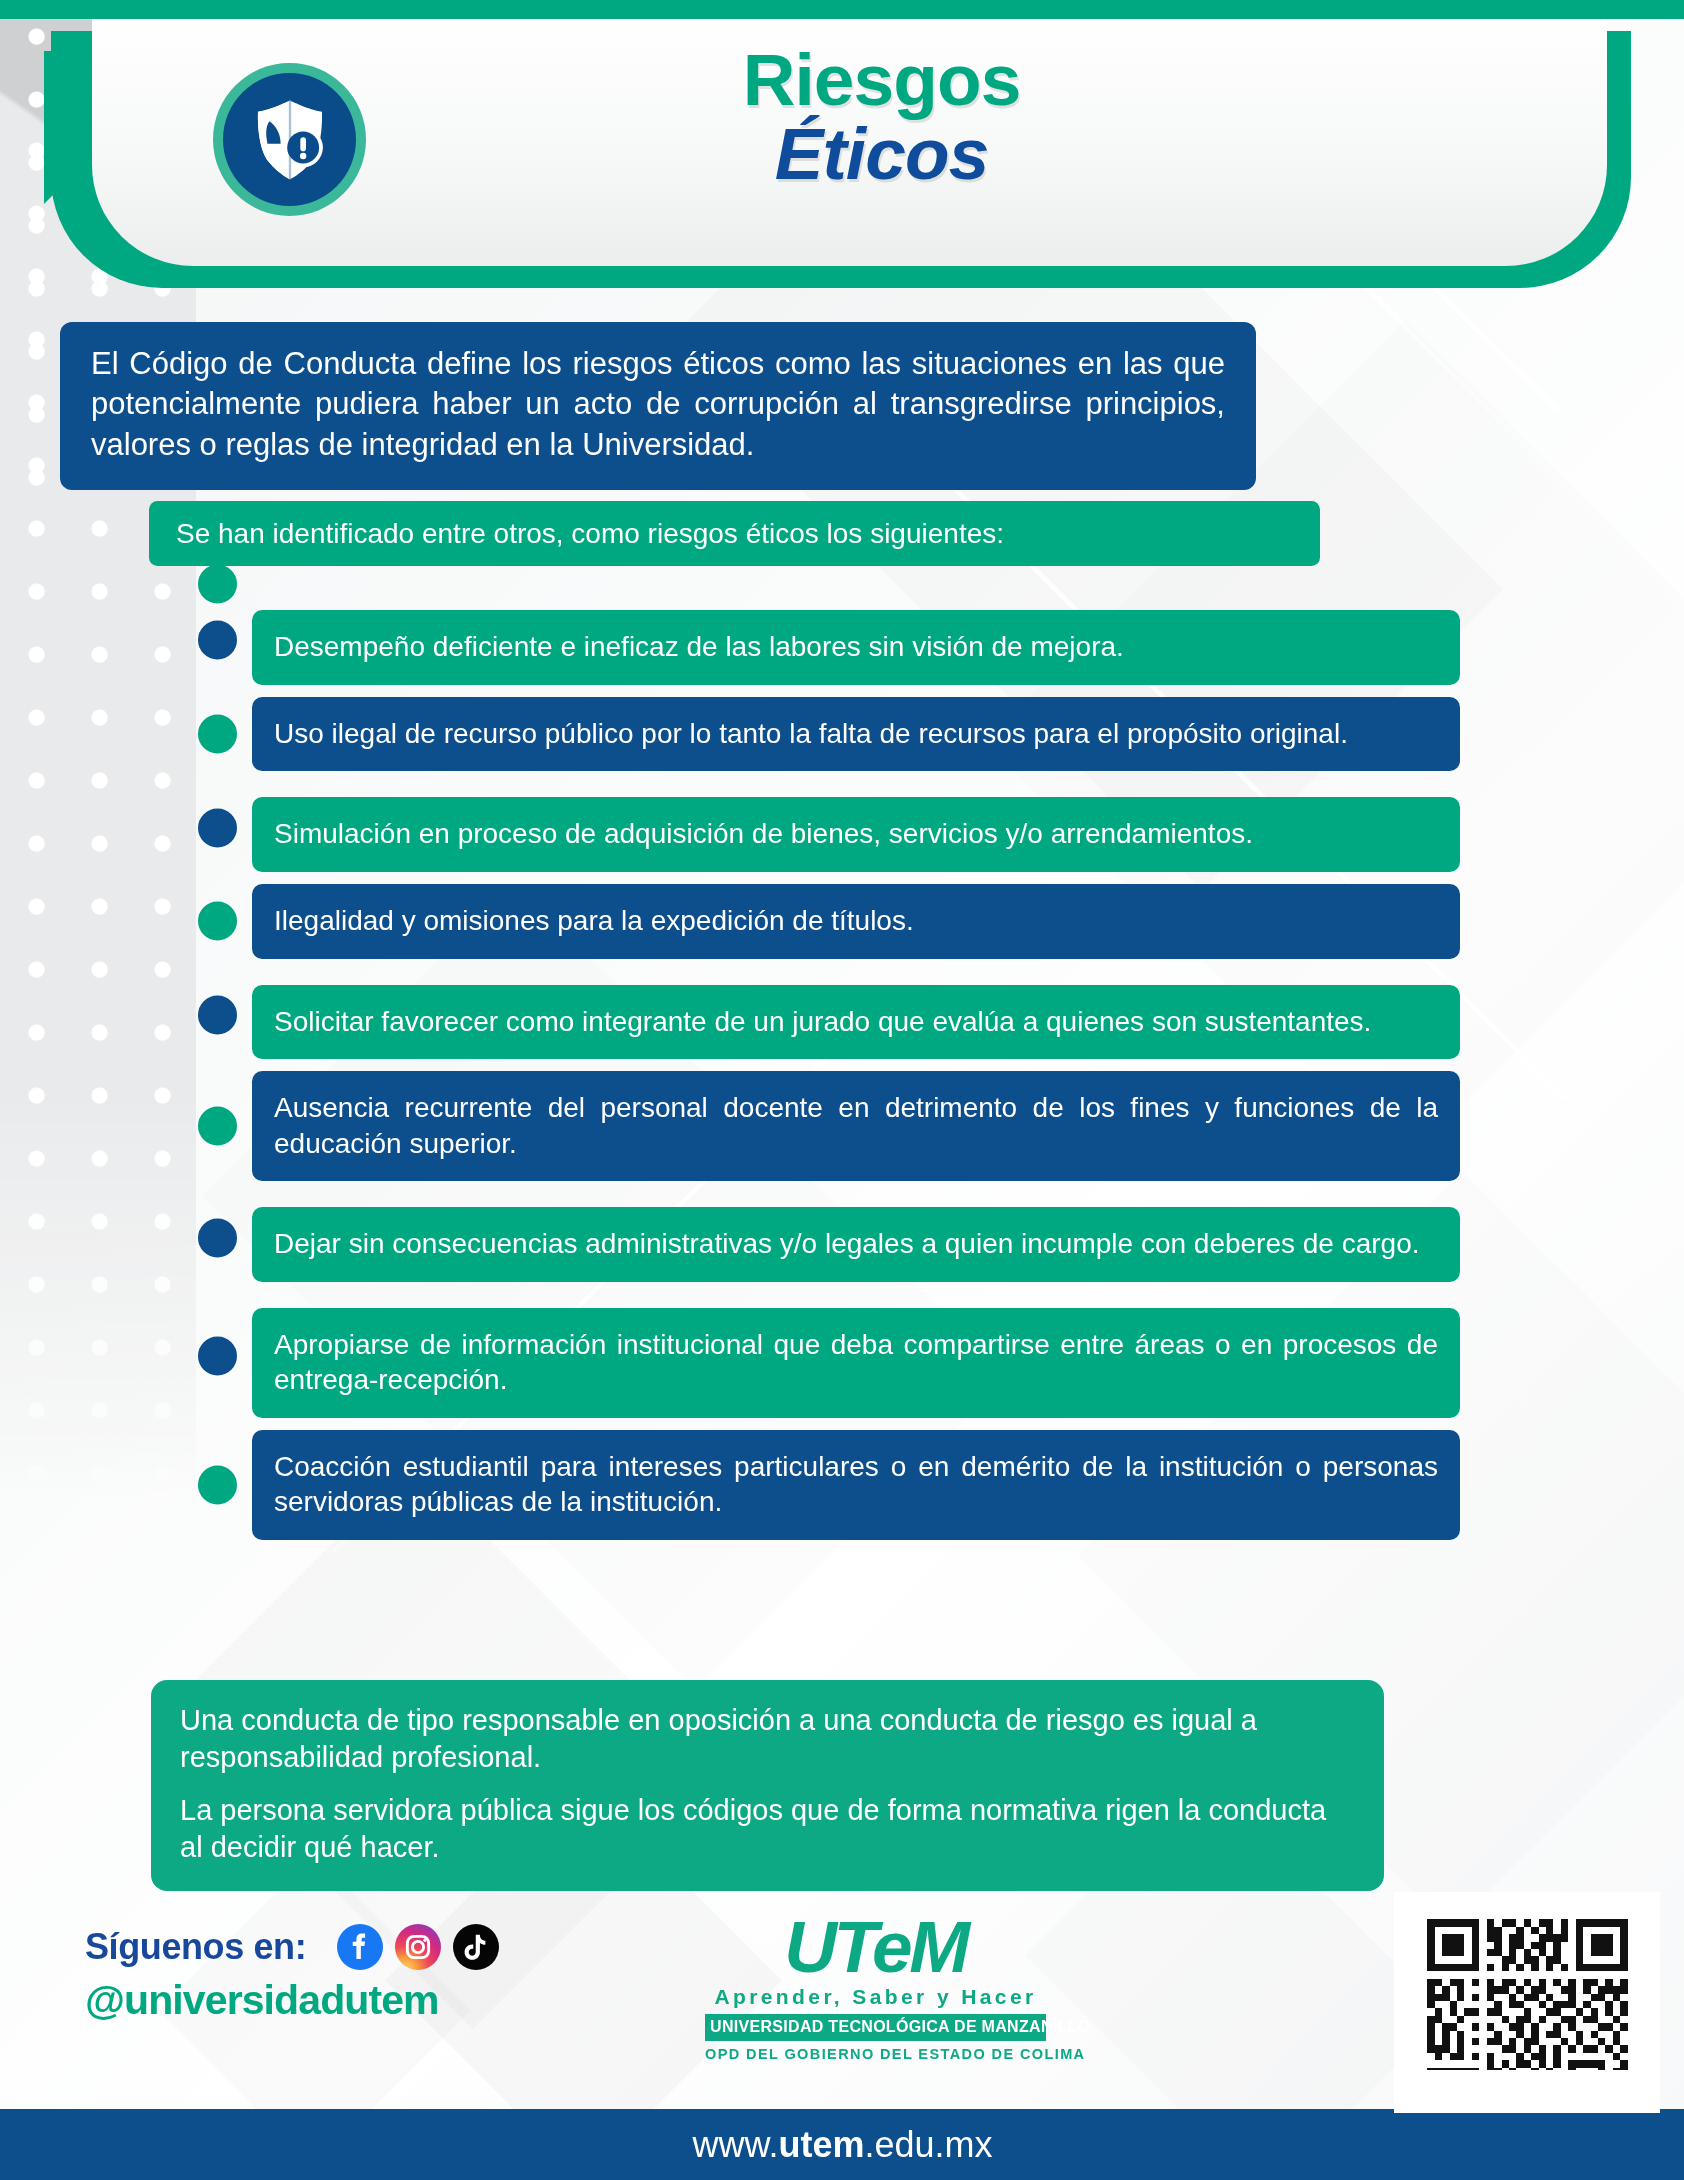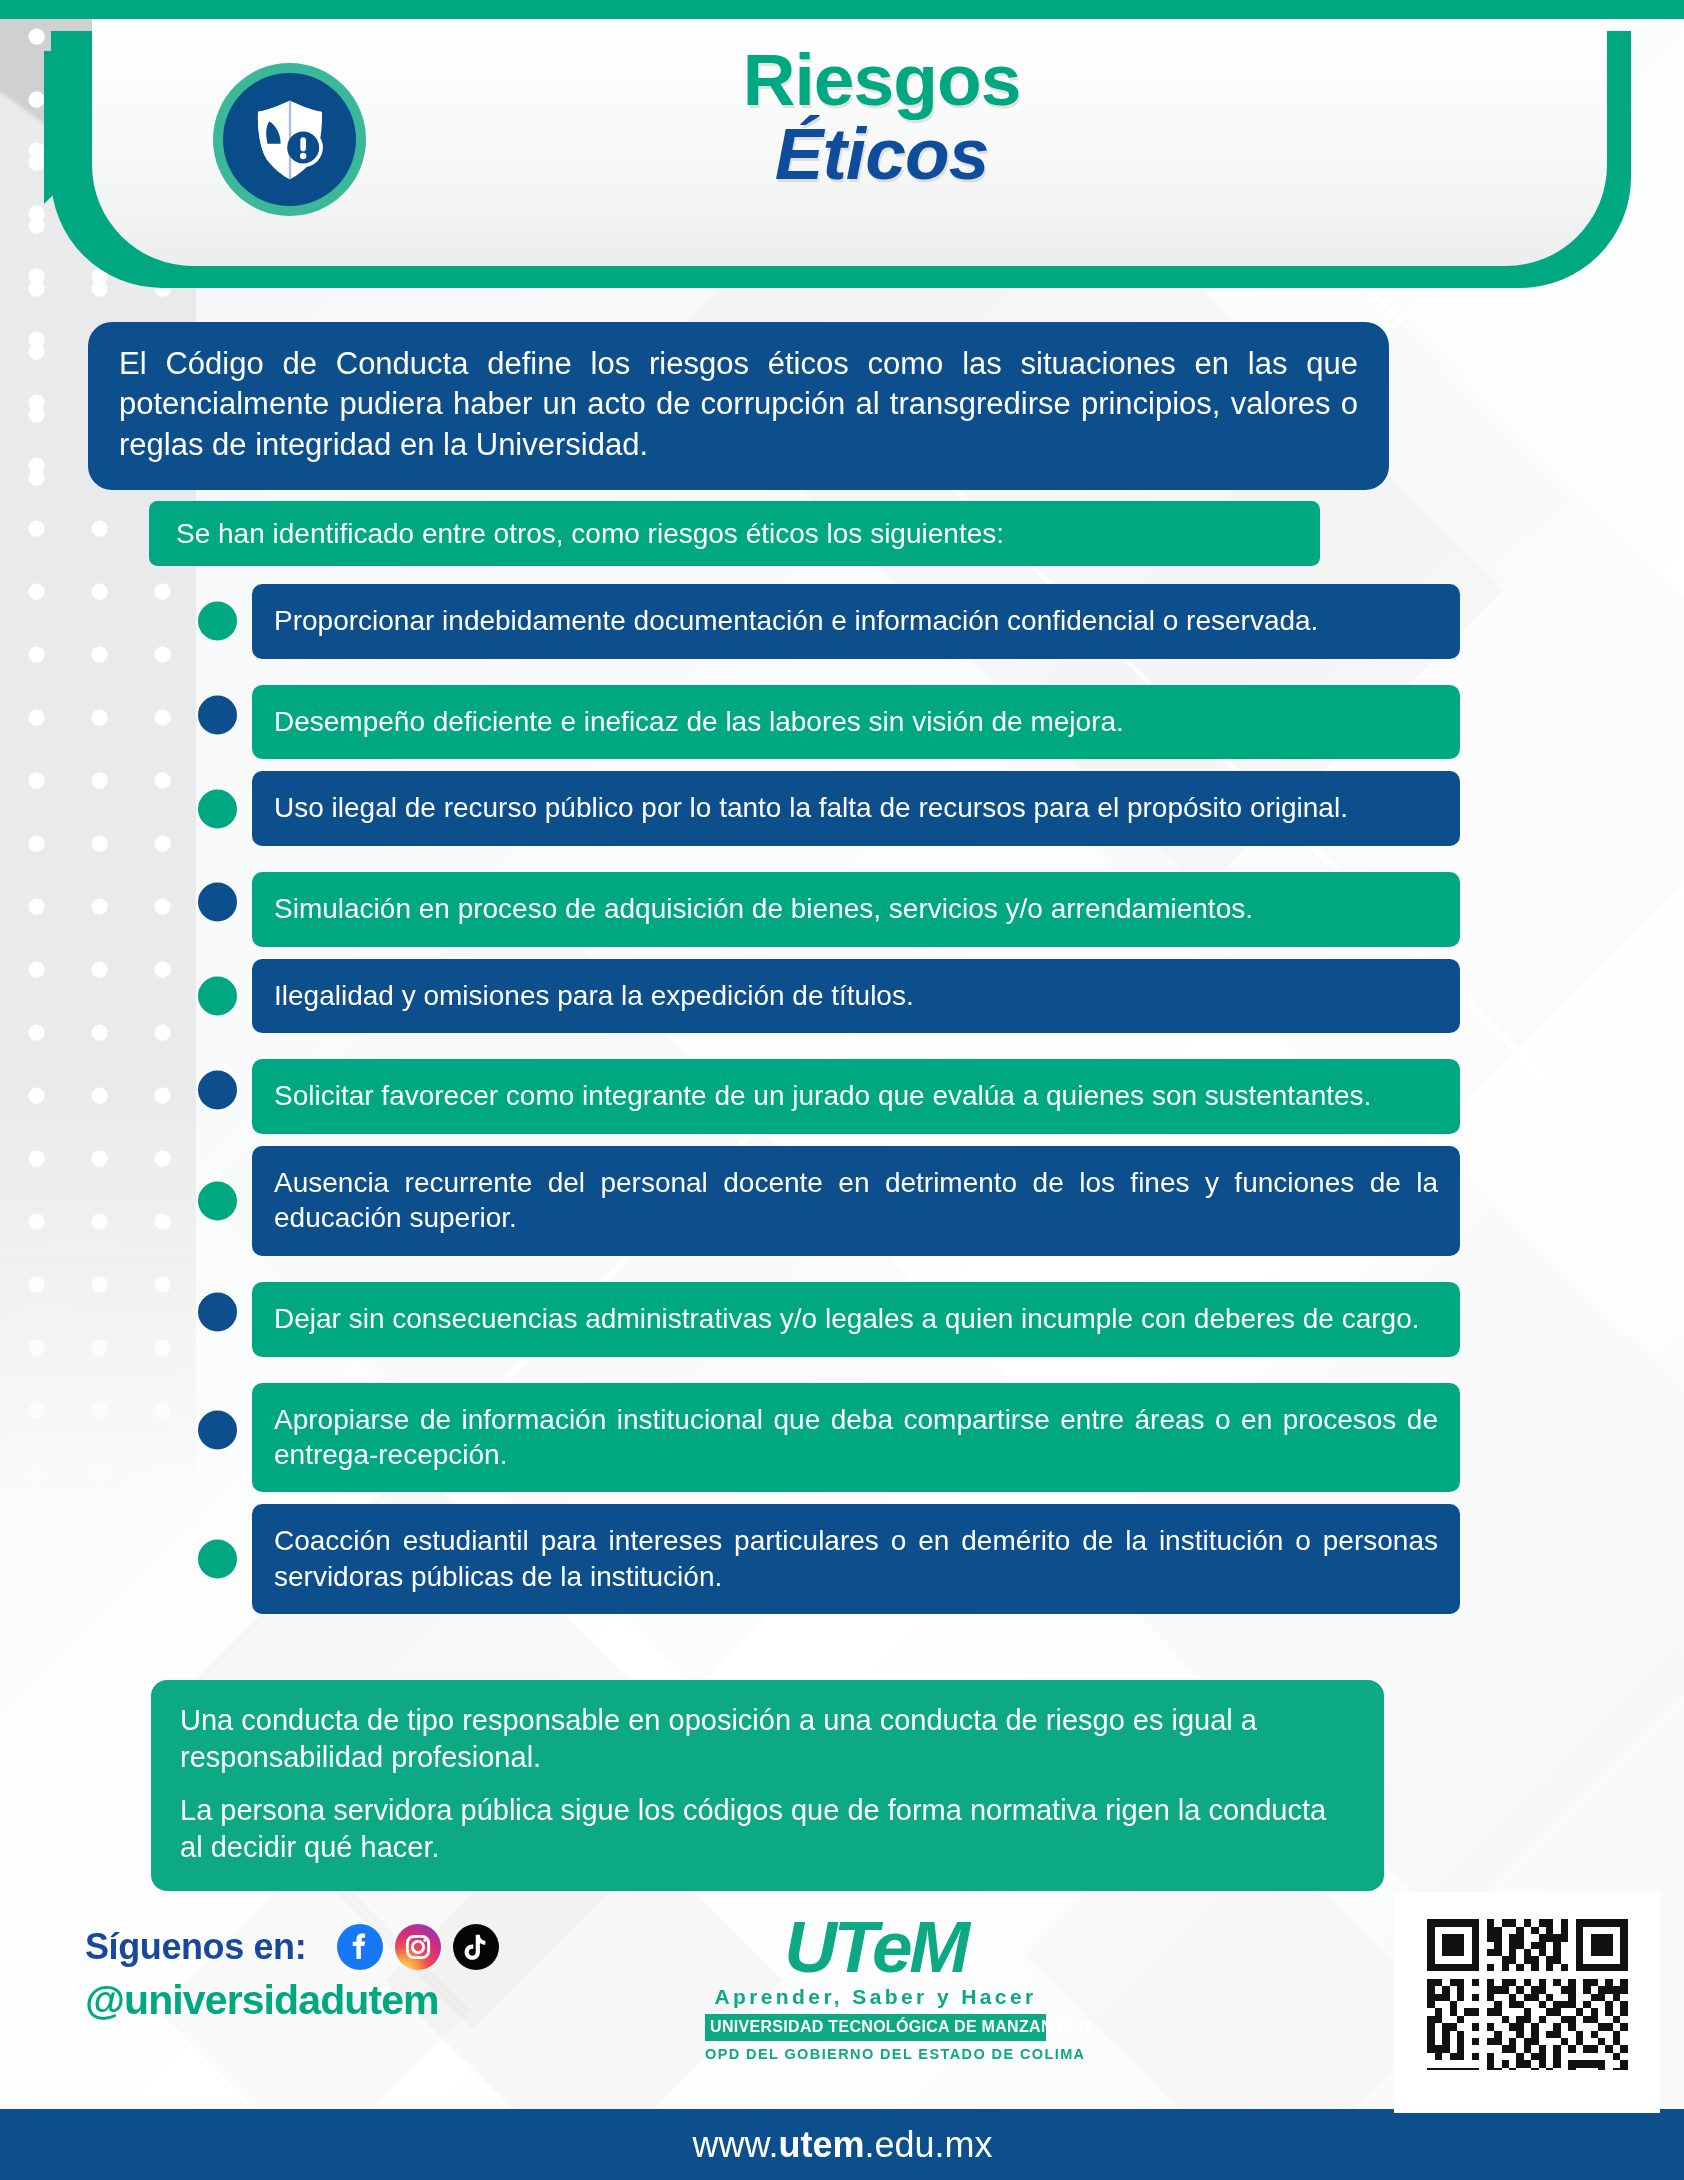--- a/index.html
+++ b/index.html
@@ -155,27 +155,26 @@
     text-shadow: 1.7px 2.6px 0 rgba(0,0,0,0.10);
   }
   .title-1 { color: #00a881; }
   .title-2 { color: #0f4c9c; font-style: italic; }
 
   
   .intro {
     position: absolute;
     left: 60px;
     top: 322px;
-    width: 1301px;
+    width: 1196px;
     box-sizing: border-box;
     background: #0d4e8c;
-    border-radius: 24px;
+    border-radius: 12px;
     padding: 22px 31px 25.6px 31px;
     z-index: 10;
-    margin-left: 28px;
   }
   .intro p {
     margin: 0;
     color: #ffffff;
     font-size: 31px;
     line-height: 1.30;
     text-align: justify;
     text-justify: inter-word;
     font-weight: 400;
   }
@@ -455,23 +454,20 @@
 </div>
 
 <div class="subhead">
   <span>Se han identificado entre otros, como riesgos éticos los siguientes:</span>
 </div>
 
 <div class="risk-list">
 
   <div class="risk-row">
     <span class="bullet green"><span class="hole"></span></span>
-    <div class="risk-bar blue">
-      <span>Proporcionar indebidamente documentación e información confidencial o reservada.</span>
-    </div>
   </div>
 
   <div class="risk-row">
     <span class="bullet blue"><span class="hole"></span></span>
     <div class="risk-bar green single">
       <span>Desempeño deficiente e ineficaz de las labores sin visión de mejora.</span>
     </div>
   </div>
 
   <div class="risk-row">

